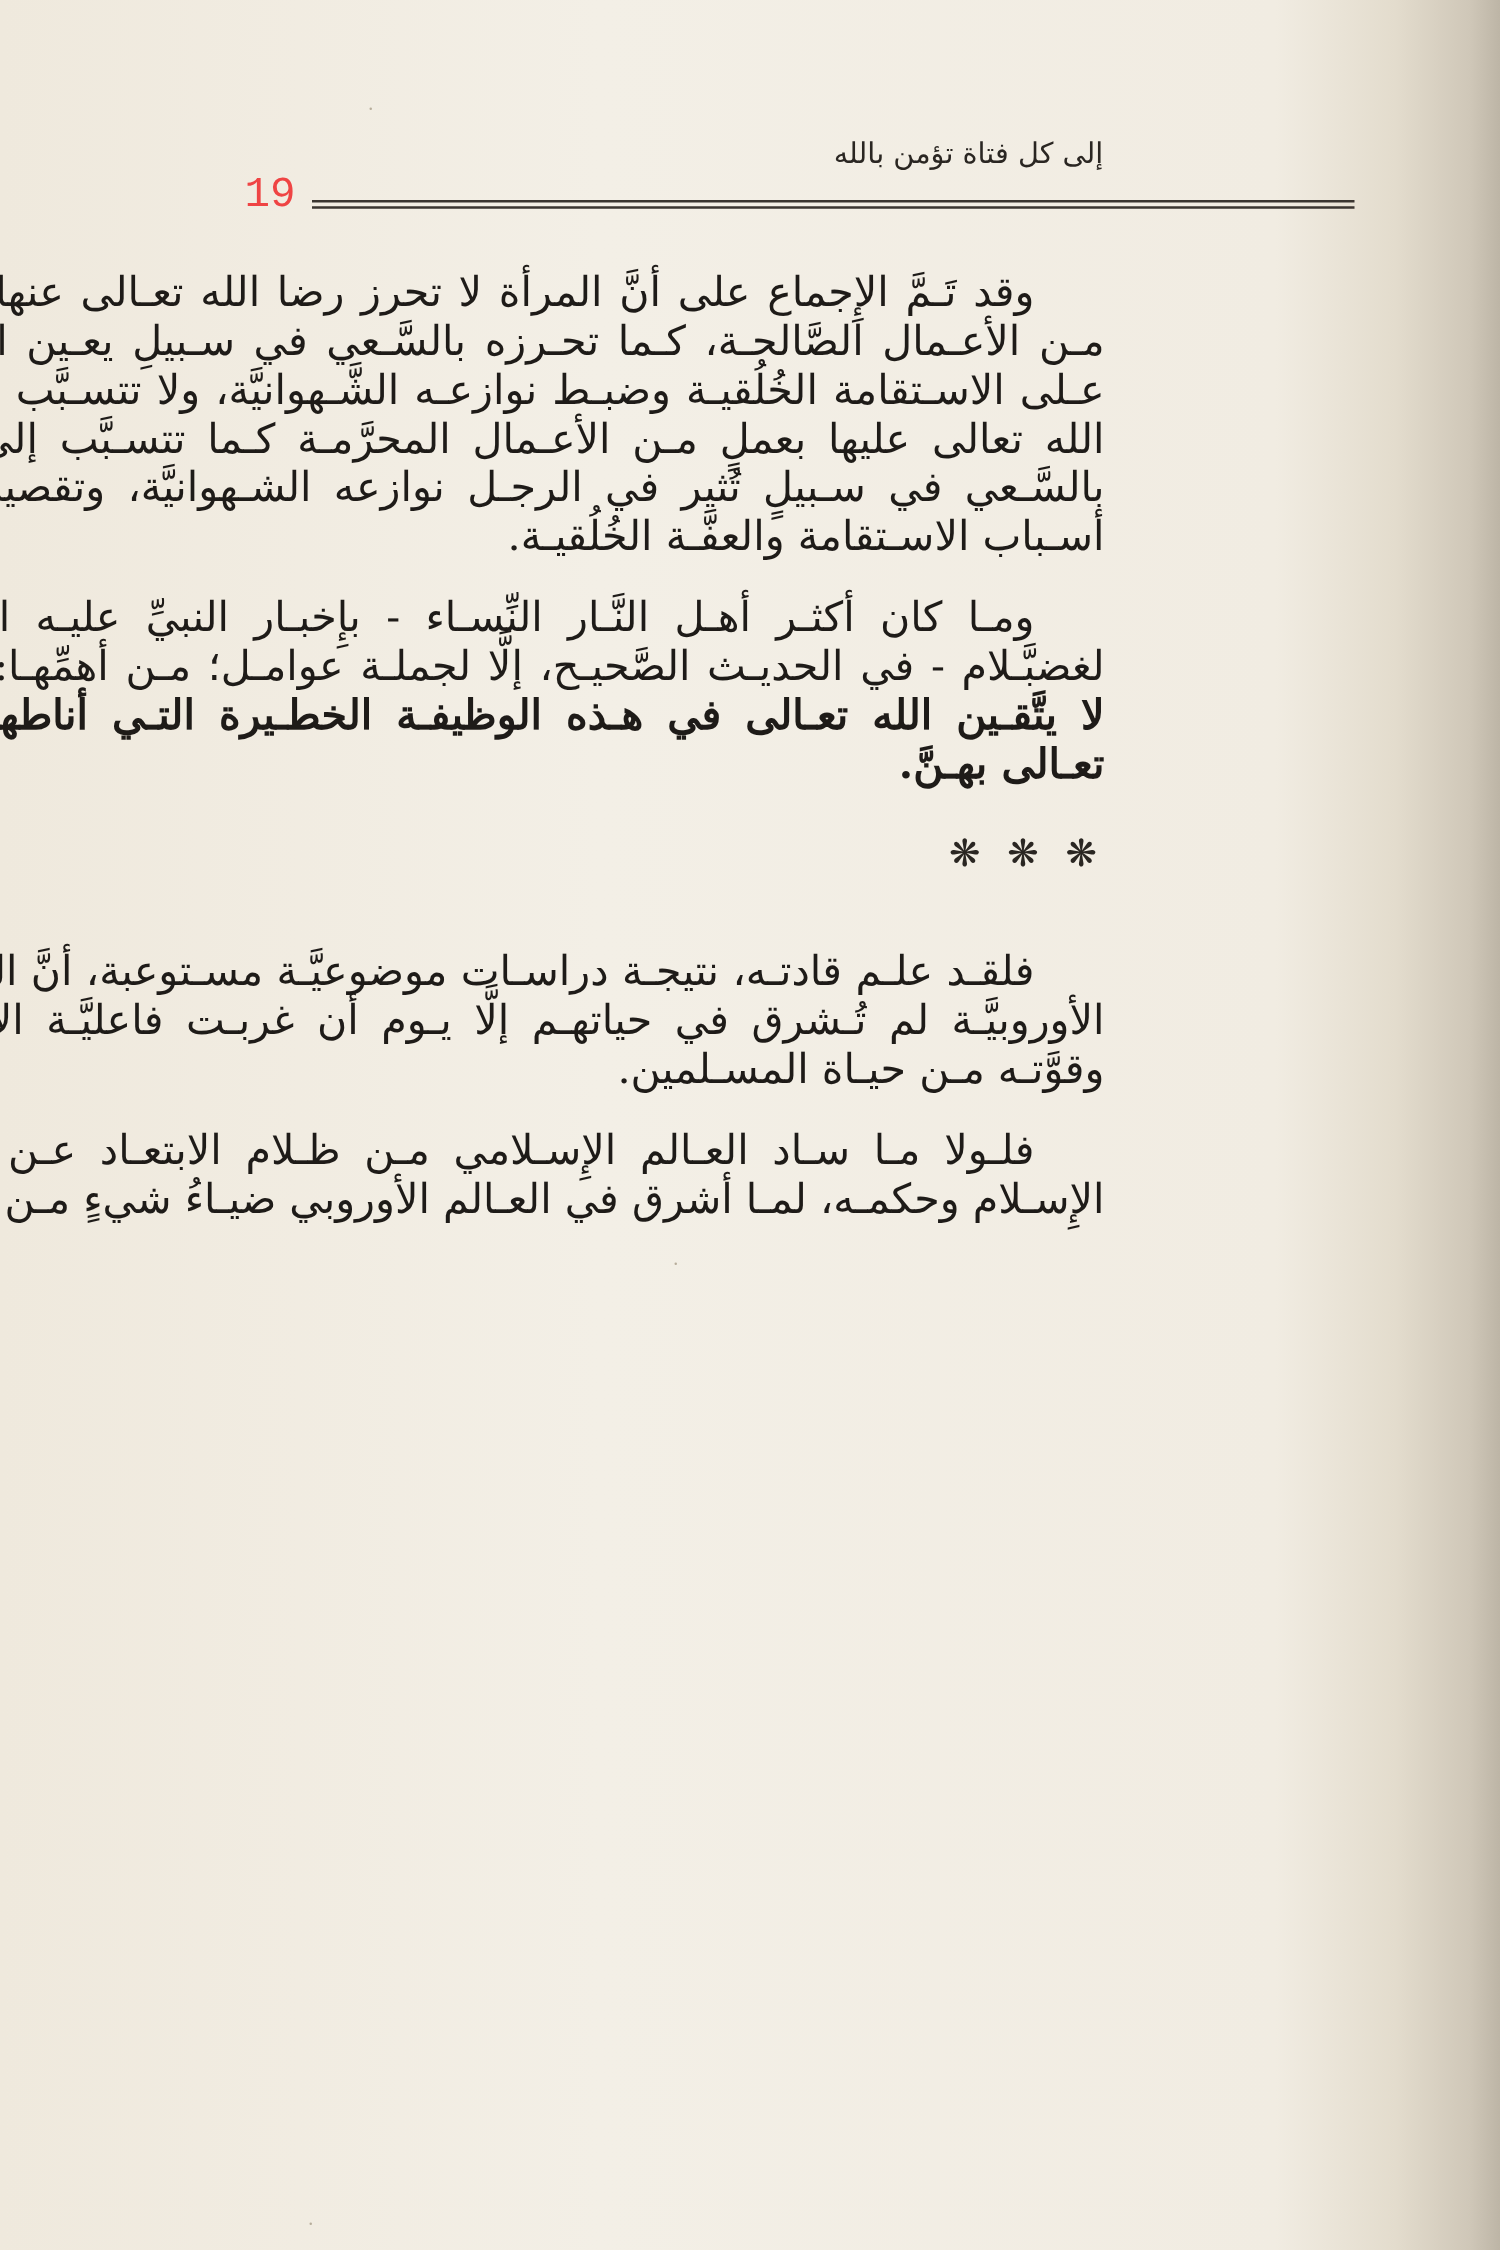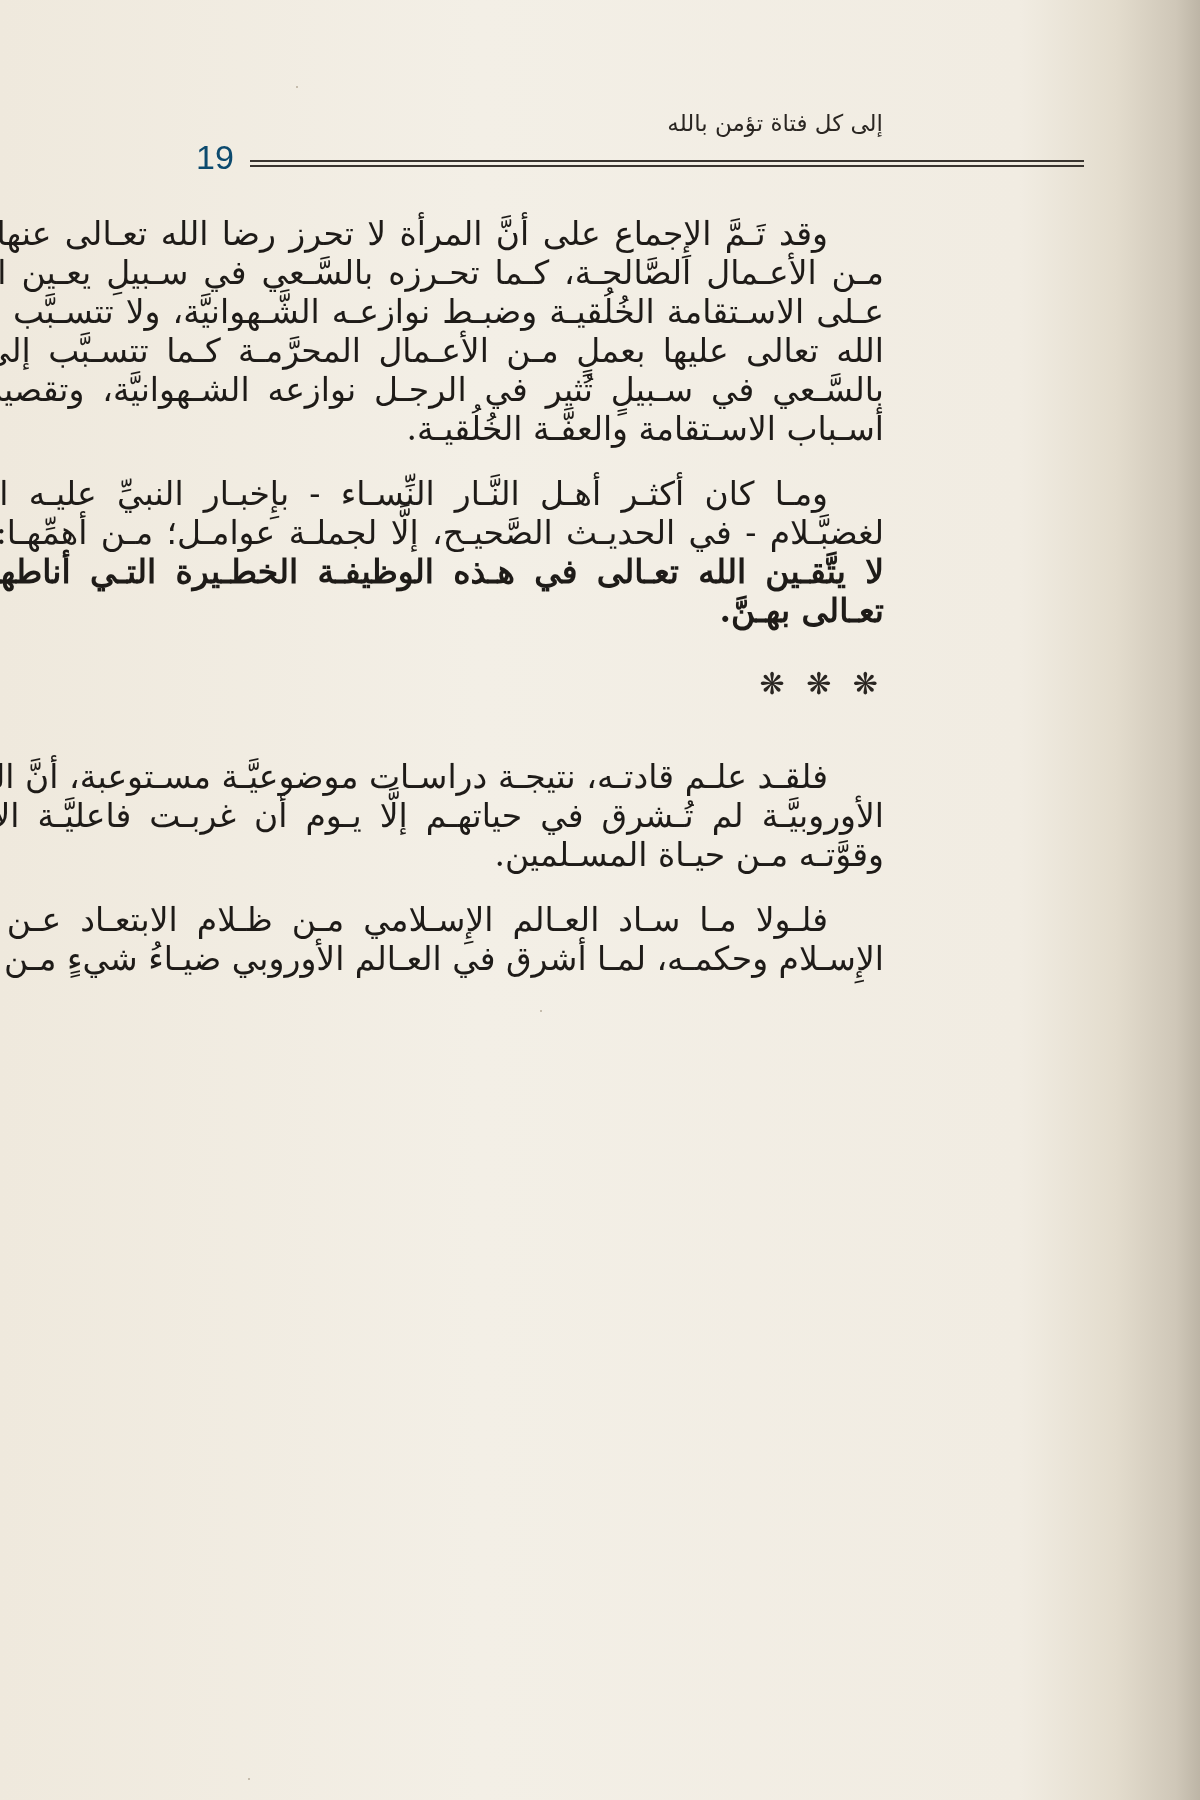--- a/index.html
+++ b/index.html
@@ -27,23 +27,23 @@
     font-family: "DejaVu Sans", "Liberation Sans", sans-serif;
     font-size: 23px;
     color: #2a2622;
     direction: rtl;
     white-space: nowrap;
   }
   .page-number {
     position: absolute;
     top: 138px;
     left: 196px;
-    font-family: Liberation Sans, sans-serif;
+    font-family: Liberation Mono, monospace;
     font-size: 34px;
-    color: #0c4a6e;
+    color: #ef4444;
     direction: ltr;
   }
   .header-rule {
     position: absolute;
     top: 160px;
     left: 250px;
     width: 834px;
     height: 0;
     border-top: 2px solid #3a3530;
   }

